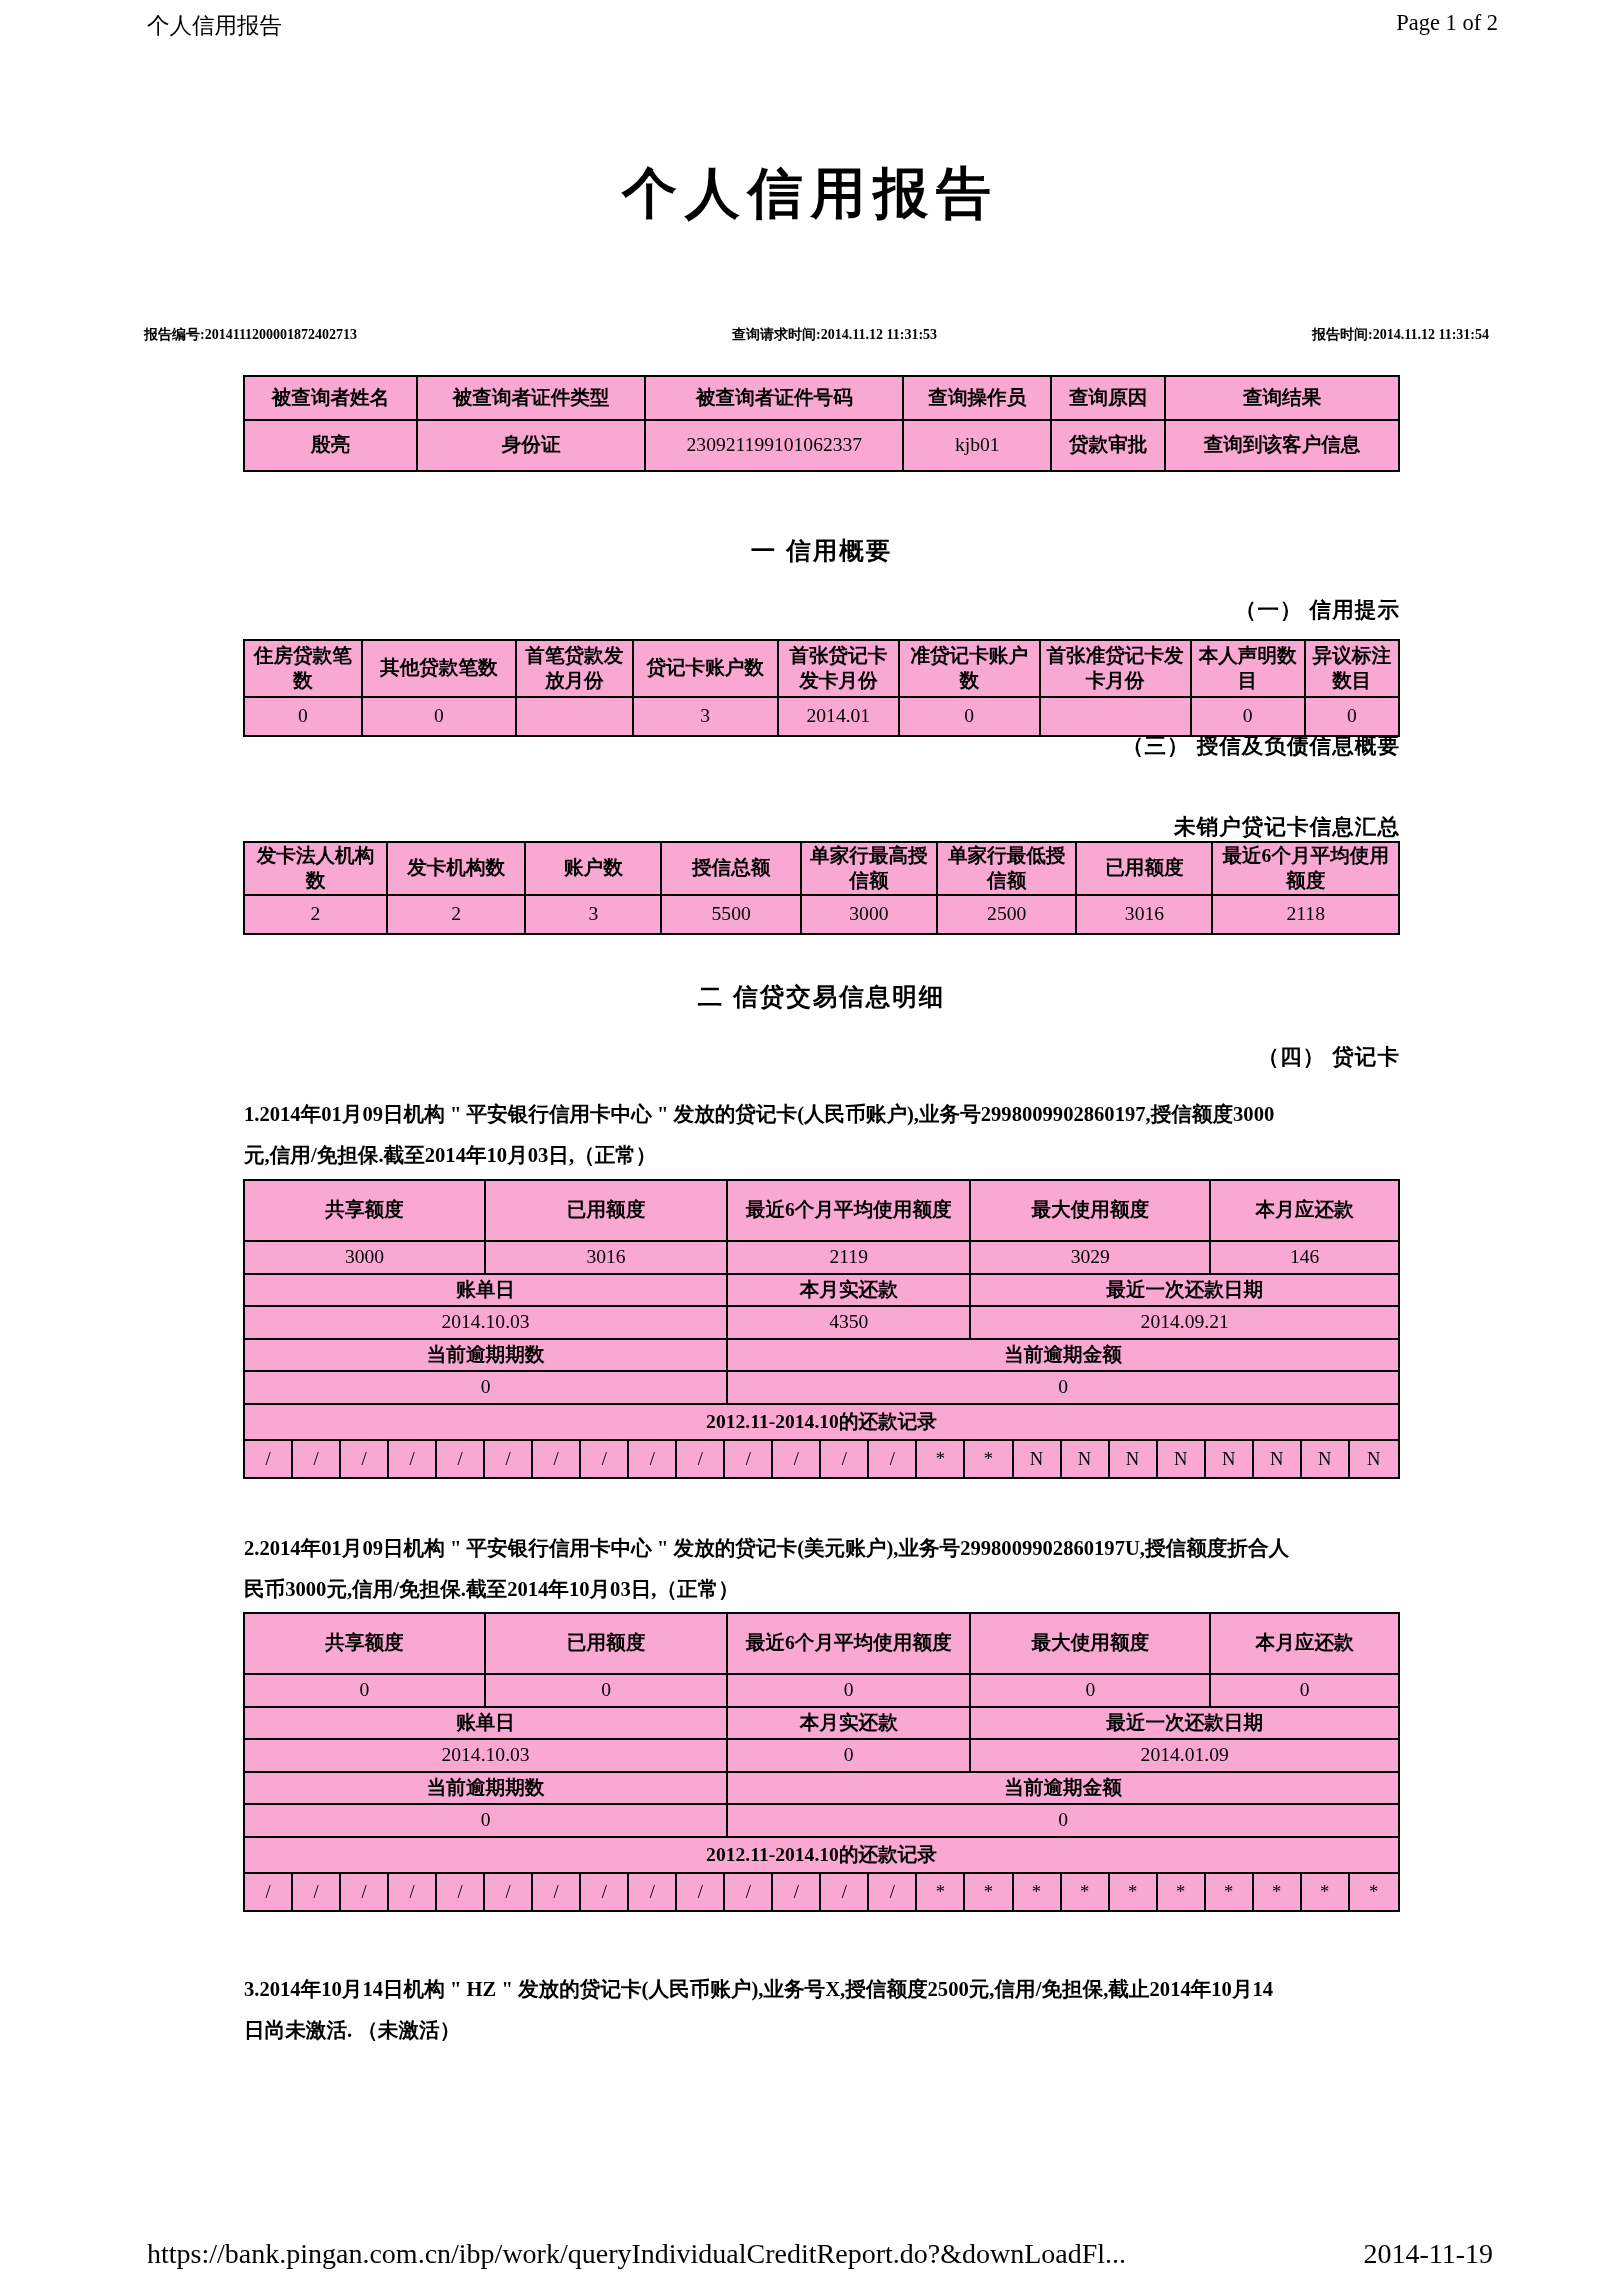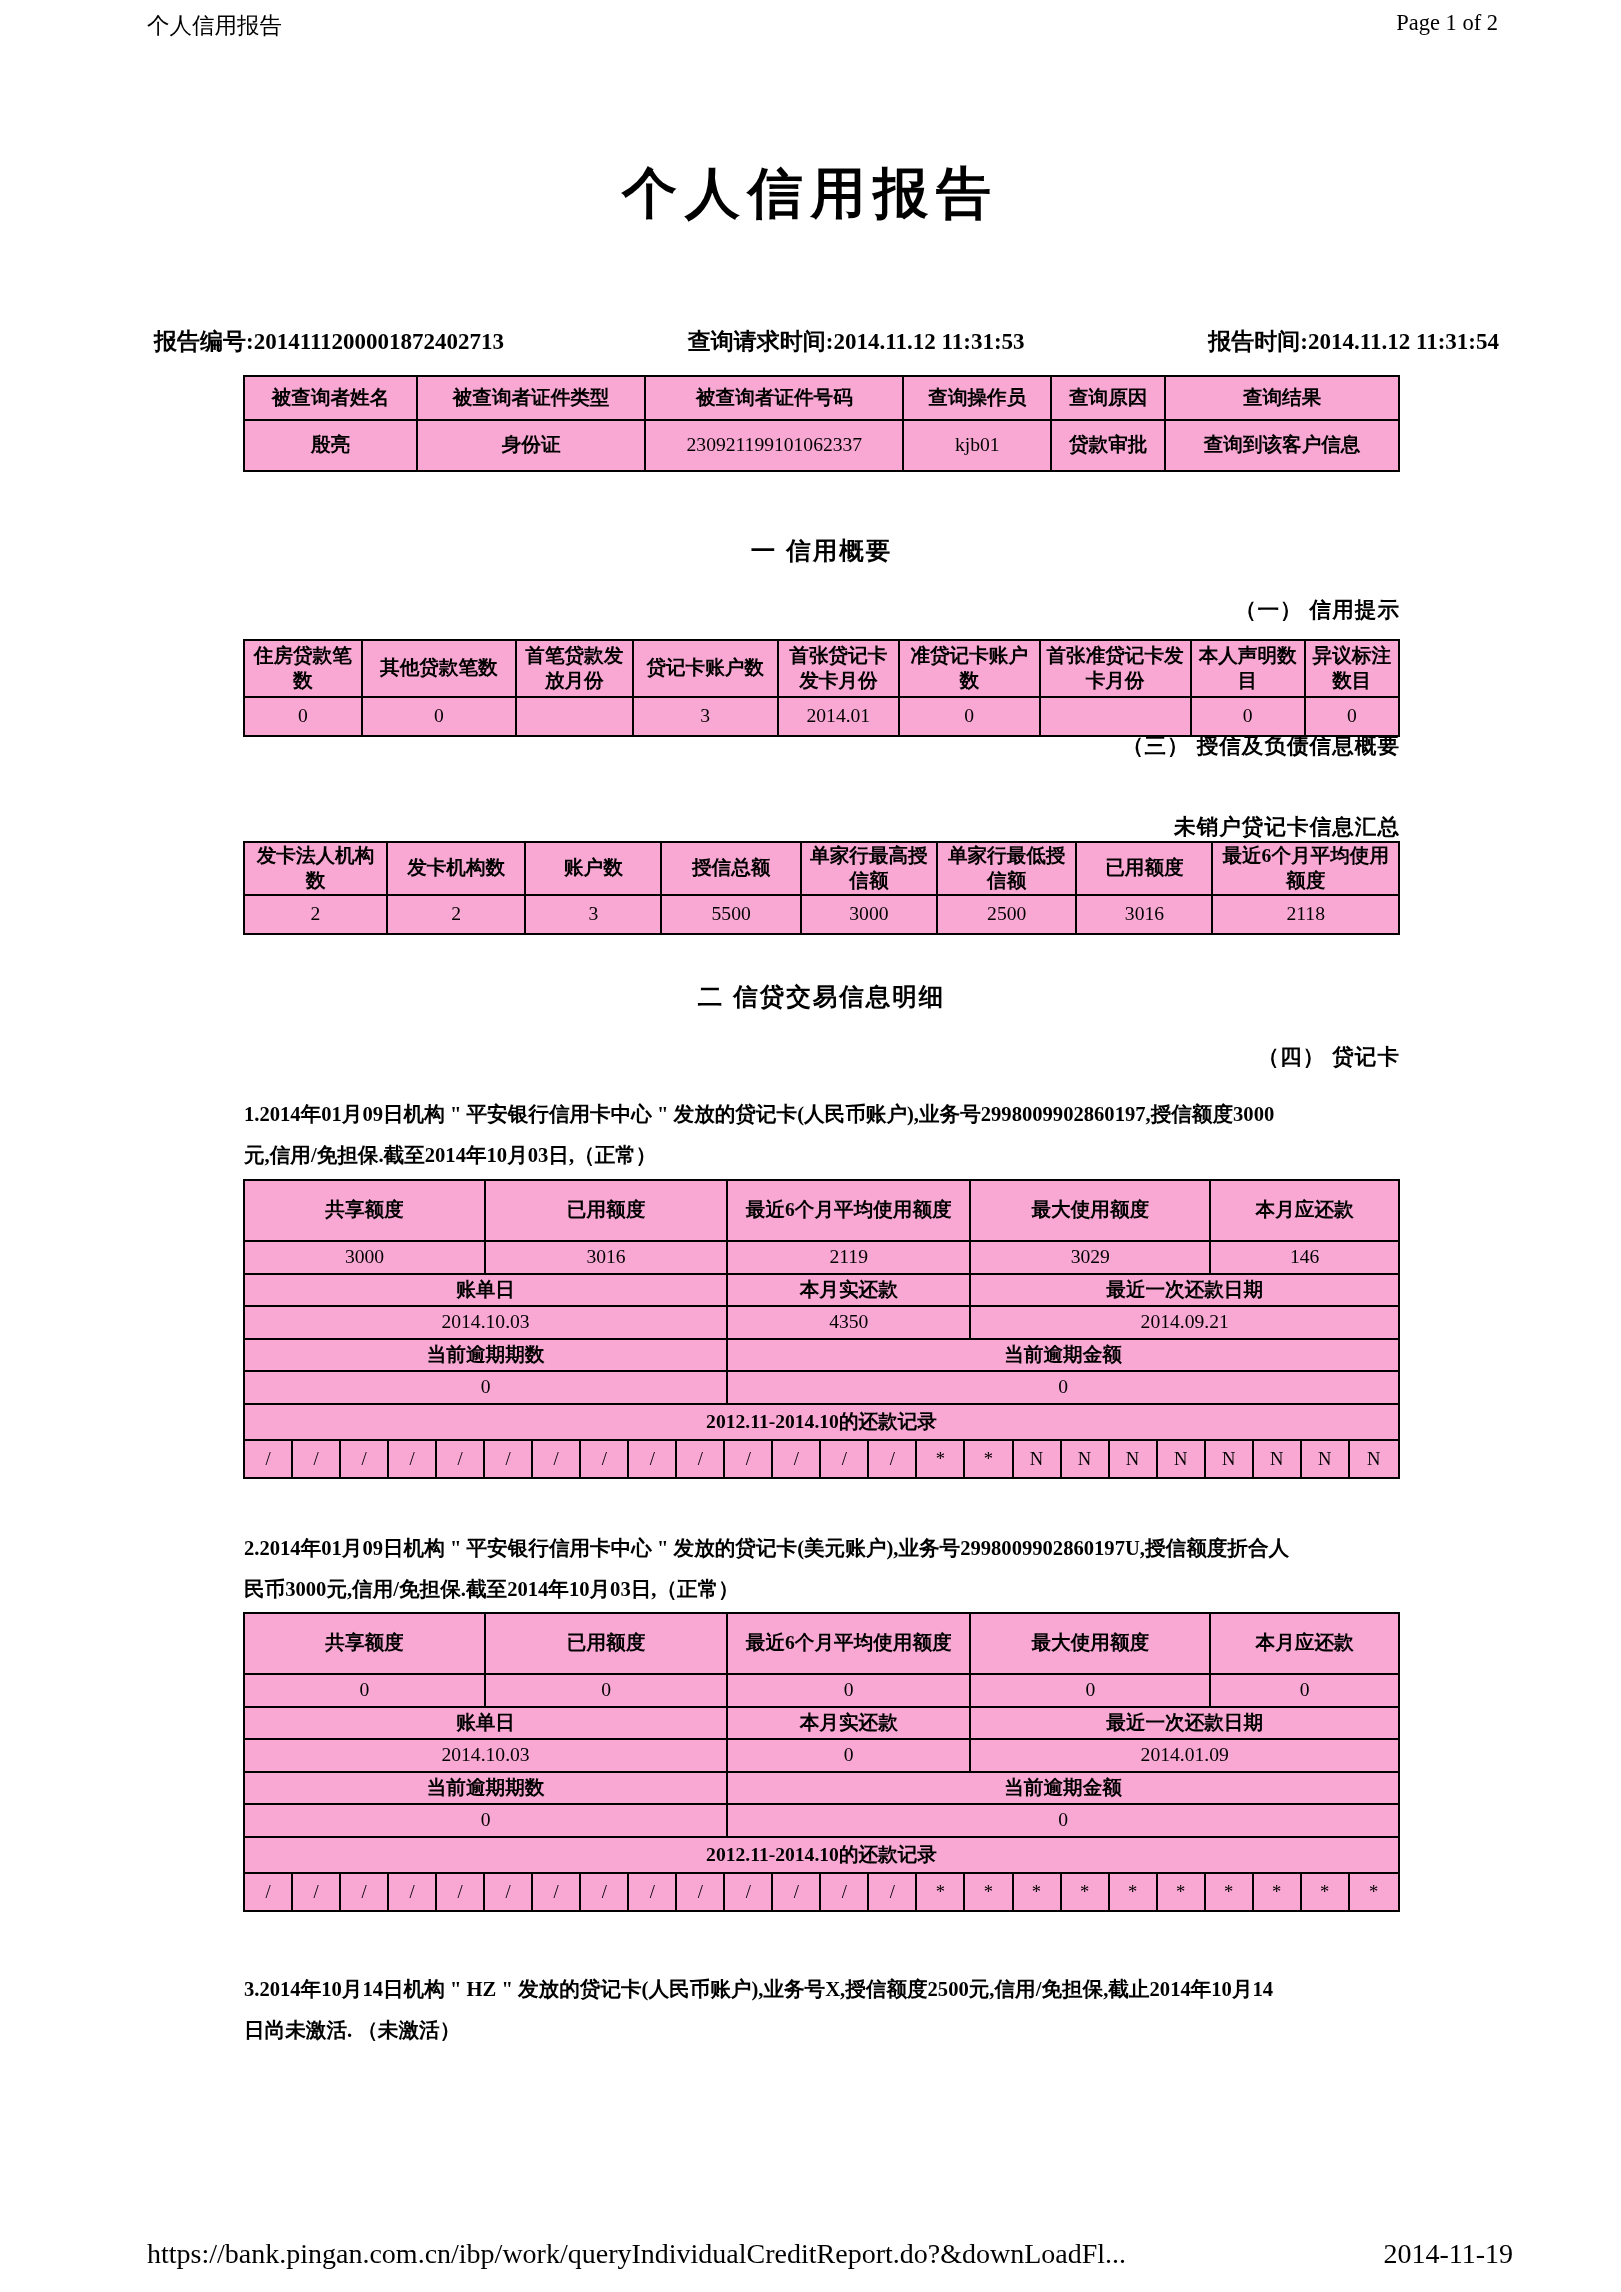--- a/index.html
+++ b/index.html
@@ -14,22 +14,22 @@
   
   #hdr { top:9.8px; left:147px; right:123px; display:flex; justify-content:space-between;
          font-size:22.5px; }
 
   
   #title { top:157px; left:0; width:100%; text-align:center;
            font-family:"Liberation Sans", sans-serif; font-weight:bold;
            font-size:55px; letter-spacing:7.8px; }
 
   
-  #info { top:326px; left:154px; width:1345px; display:flex; justify-content:space-between;
-          font-weight:bold; font-size:23px; white-space:nowrap; }
+  #info { top:326px; left:144px; width:1345px; display:flex; justify-content:space-between;
+          font-weight:bold; font-size:14px; white-space:nowrap; }
 
   
   .tbl { left:243px; width:1157px; border:2.9px solid #000; background:#f9a8d4; }
   .trow { display:flex; width:100%; }
   .trow > div { border-right:2px solid #000; border-bottom:2px solid #000;
                 display:flex; align-items:center; justify-content:center;
                 text-align:center; padding:0 2.9px; word-break:break-all; line-height:1.25; }
   .trow > div:last-child { border-right:none; }
   .tbl > .trow:last-child > div { border-bottom:none; }
   .th > div { font-weight:bold; font-size:19.6px; }
@@ -93,21 +93,21 @@
   .card-tbl .r-val  > div { height:33px; }
   .card-tbl .r-lab  > div { height:32px; font-weight:bold; font-size:19.6px; }
   .card-tbl .r-cap  > div { height:36px; width:100%; font-weight:bold; font-size:19.6px; }
   .card-tbl .r-rec  > div { height:36px; width:4.16667%; font-size:18.6px; }
 
   
   .para { left:244px; width:1161px; font-weight:bold; font-size:20.6px; }
   .para .pline { height:41px; white-space:nowrap; }
 
   
-  #footer { top:2238px; left:147px; right:108px; display:flex;
+  #footer { top:2238px; left:147px; right:128px; display:flex;
             justify-content:space-between; font-size:28px; white-space:nowrap; }
 </style>
 </head>
 <body>
 
 <div id="page">
 
   <div id="hdr" class="abs">
     <span>个人信用报告</span>
     <span>Page 1 of 2</span>

